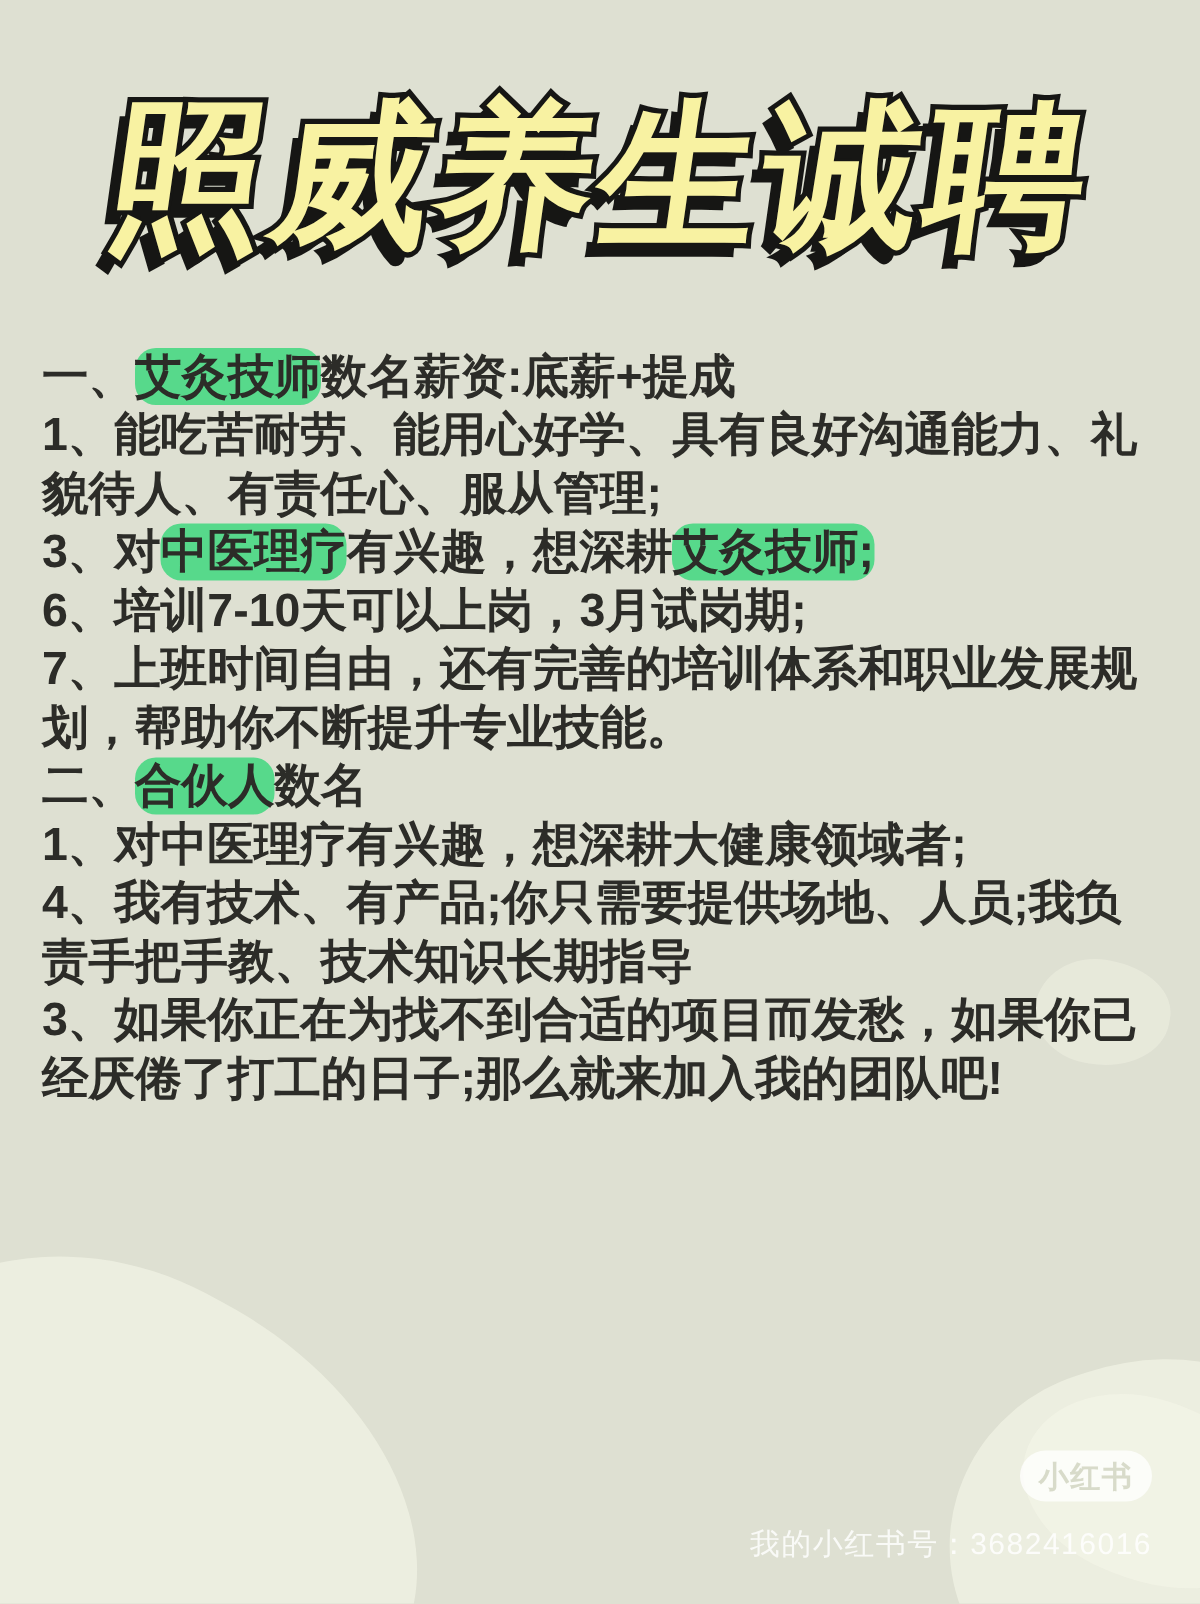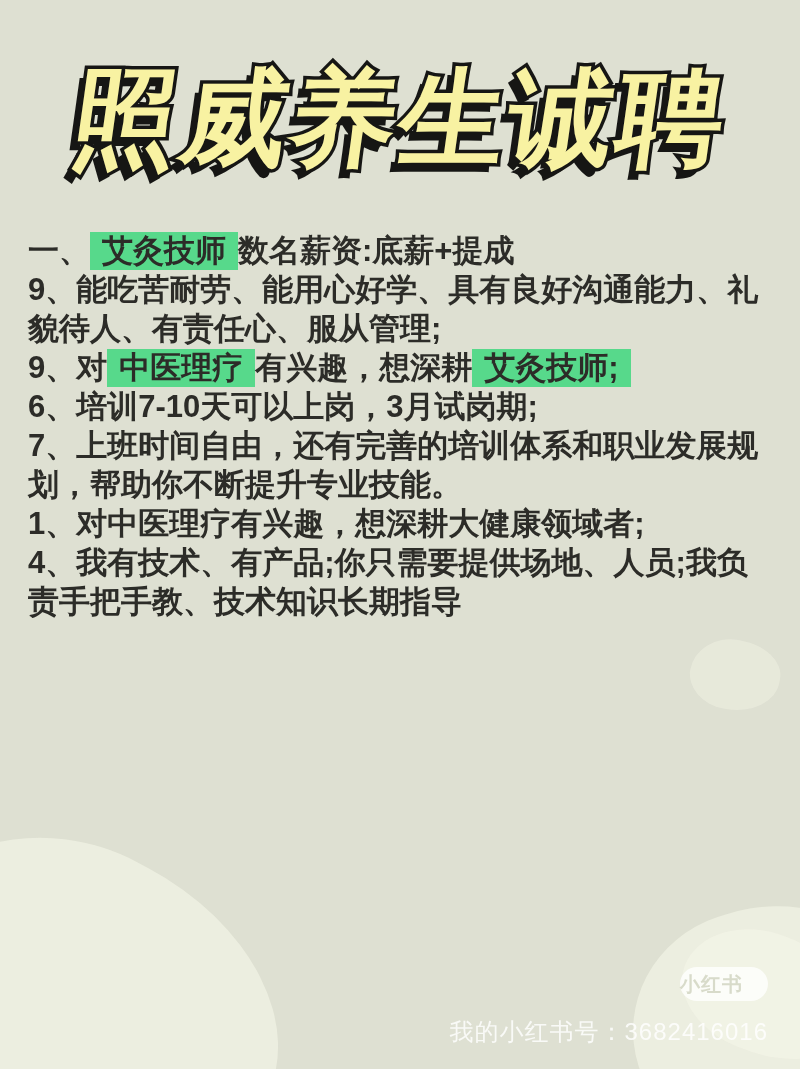--- a/index.html
+++ b/index.html
@@ -59,73 +59,76 @@
     font-size: 31px;
     line-height: 39px;
     font-weight: 600;
     letter-spacing: 0px;
   }
   .body-text p.line {
     margin: 0;
   }
   .hl {
     background: var(--hl, #57d98b);
-    padding: 1px 12px 2px;
+    padding: 1px 0 2px;
     box-decoration-break: clone;
+    border-radius: 14px;
     -webkit-box-decoration-break: clone;
   }
 
   .badge {
     position: absolute;
     top: 967px;
     right: 32px;
     width: 88px;
     height: 34px;
     border-radius: 18px;
     background: rgba(255, 255, 255, 0.78);
     display: flex;
     align-items: center;
-    justify-content: flex-start;
+    justify-content: center;
     font-size: 20px;
     font-weight: 700;
     color: rgba(214, 217, 199, 0.95);
     letter-spacing: 1px;
   }
 
   .account {
     position: absolute;
     top: 1016px;
     right: 32px;
-    font-size: 24px;
+    font-size: 20px;
     font-weight: 500;
     color: rgba(255, 255, 255, 0.82);
     letter-spacing: 1px;
     white-space: nowrap;
   }
 </style>
 </head>
 <body style="--bg: #dee0d2; --title-fill: #f8f2a2; --title-outline: #161614; --text: #2c2c28; --hl: #57d98b;">
 
 <div class="page">
 
   <div class="leaf l1"></div>
   <div class="leaf l2"></div>
   <div class="leaf l3"></div>
   <div class="leaf l4"></div>
 
   <h1 class="title">照威养生诚聘</h1>
 
   <div class="body-text">
       <p class="line"><span>一、</span><span class="hl">艾灸技师</span><span>数名薪资:底薪+提成</span></p>
-      <p class="line"><span>9、能吃苦耐劳、能用心好学、具有良好沟通能力、礼貌待人、有责任心、服从管理;</span></p>
-      <p class="line"><span>9、对</span><span class="hl">中医理疗</span><span>有兴趣，想深耕</span><span class="hl">艾灸技师;</span></p>
+      <p class="line"><span>1、能吃苦耐劳、能用心好学、具有良好沟通能力、礼貌待人、有责任心、服从管理;</span></p>
+      <p class="line"><span>3、对</span><span class="hl">中医理疗</span><span>有兴趣，想深耕</span><span class="hl">艾灸技师;</span></p>
       <p class="line"><span>6、培训7-10天可以上岗，3月试岗期;</span></p>
       <p class="line"><span>7、上班时间自由，还有完善的培训体系和职业发展规划，帮助你不断提升专业技能。</span></p>
+      <p class="line"><span>二、</span><span class="hl">合伙人</span><span>数名</span></p>
       <p class="line"><span>1、对中医理疗有兴趣，想深耕大健康领域者;</span></p>
       <p class="line"><span>4、我有技术、有产品;你只需要提供场地、人员;我负责手把手教、技术知识长期指导</span></p>
+      <p class="line"><span>3、如果你正在为找不到合适的项目而发愁，如果你已经厌倦了打工的日子;那么就来加入我的团队吧!</span></p>
     </div>
 
   <div class="badge">
     <span>小红书</span>
   </div>
 
   <div class="account">我的小红书号：3682416016</div>
 
 </div>
 

